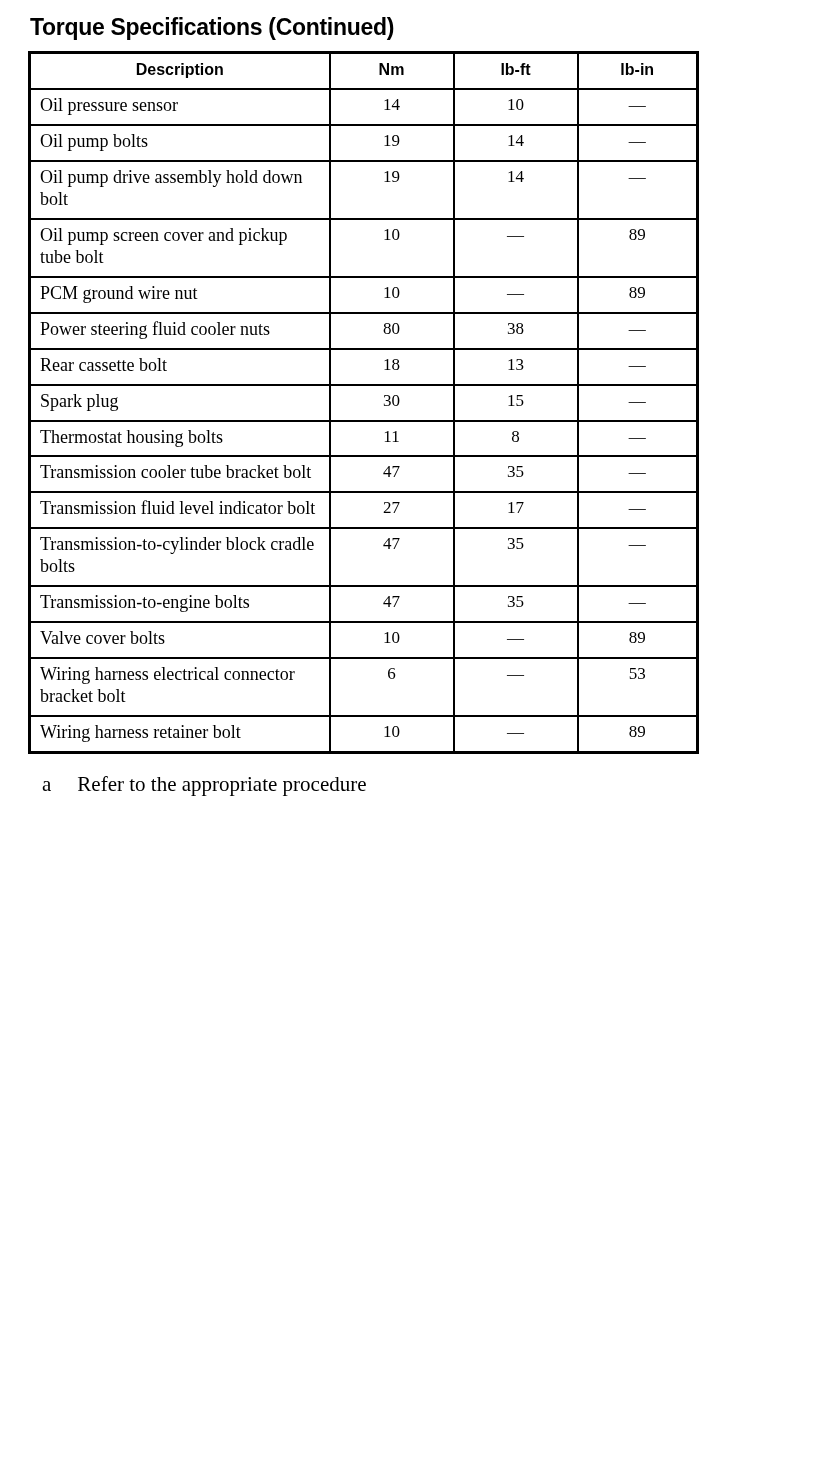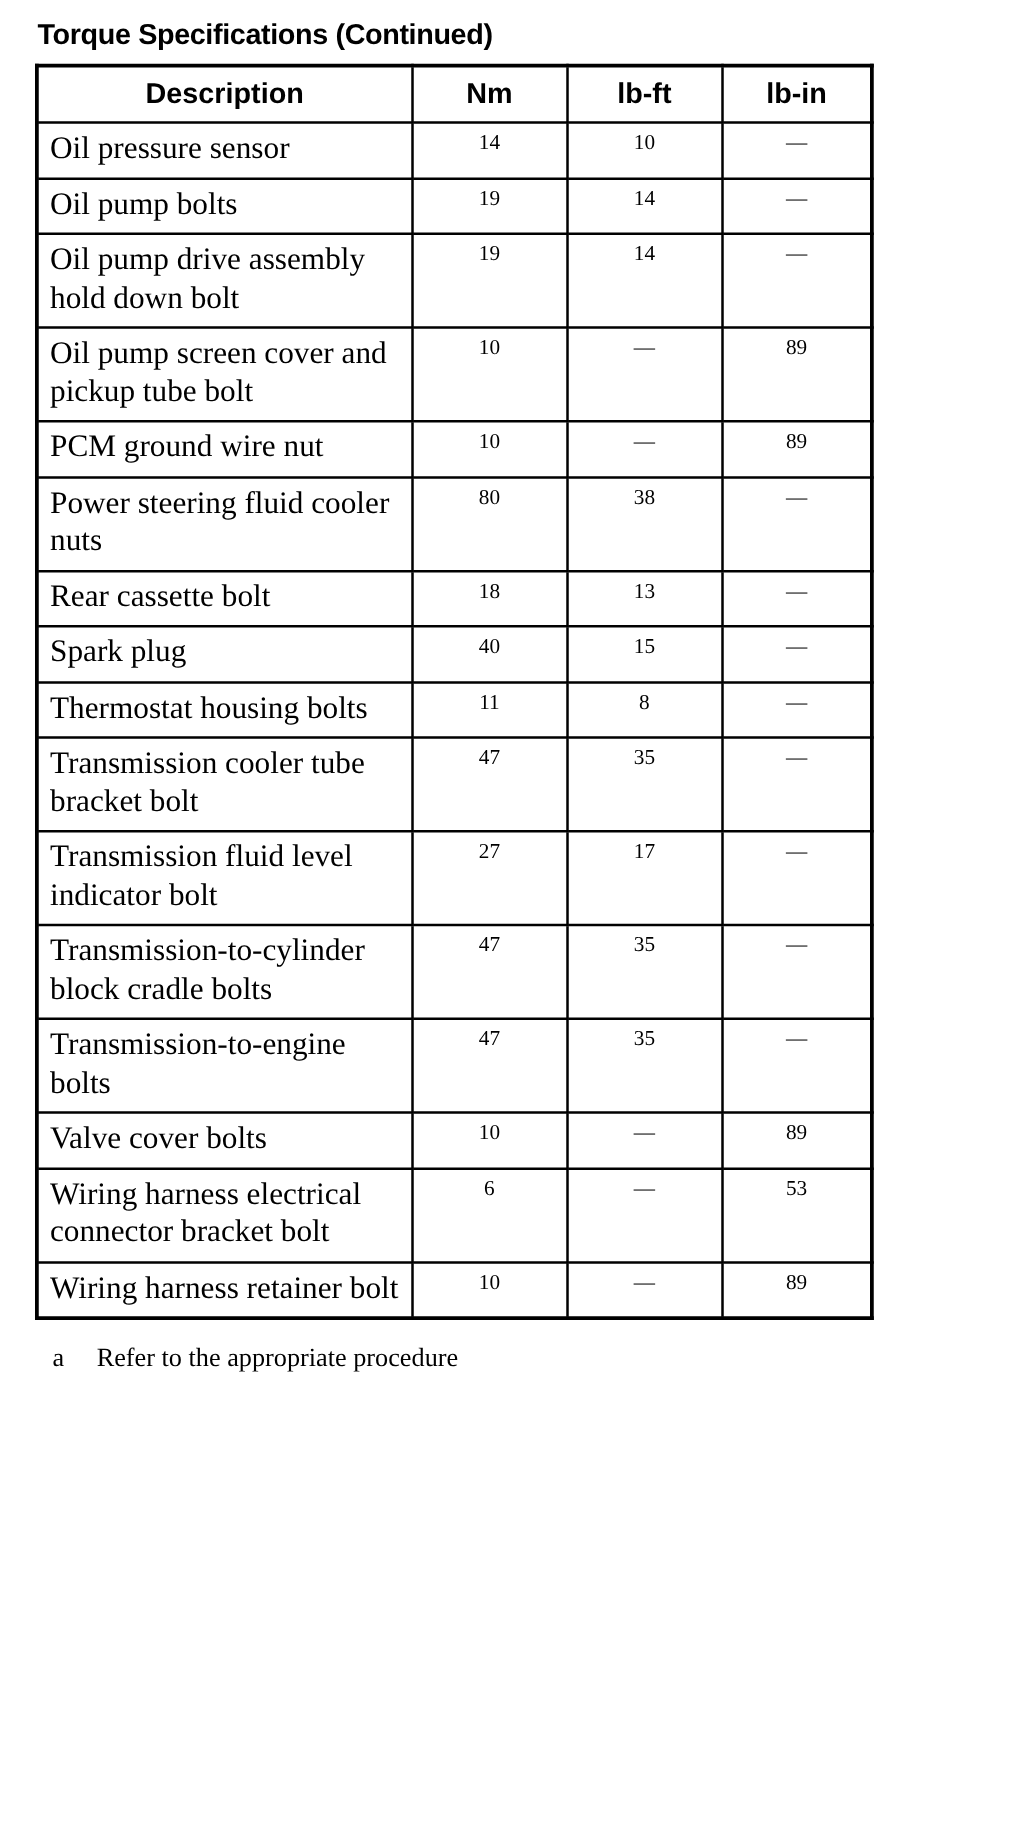--- a/index.html
+++ b/index.html
@@ -39,26 +39,26 @@
   table.spec col.c-lbin { width: 120px; }
 
   table.spec th, table.spec td {
     border: 2px solid #000;
     vertical-align: top;
     padding: 5px 8px 7px 8px;
   }
   table.spec thead th {
     font-family: "Liberation Sans", sans-serif;
     font-weight: bold;
-    font-size: 23px;
+    font-size: 16px;
     text-align: center;
     padding: 7px 4px 9px 4px;
   }
   table.spec td.desc {
-    font-size: 25px;
+    font-size: 18px;
     line-height: 1.22;
     text-align: left;
     padding-left: 9px;
   }
   table.spec td.val {
     font-size: 17px;
     text-align: center;
     line-height: 1.22;
   }
   .footnote {
@@ -131,21 +131,21 @@
           <td class="val">—</td>
         </tr>
         <tr>
           <td class="desc">Rear cassette bolt</td>
           <td class="val">18</td>
           <td class="val">13</td>
           <td class="val">—</td>
         </tr>
         <tr>
           <td class="desc">Spark plug</td>
-          <td class="val">40</td>
+          <td class="val">30</td>
           <td class="val">15</td>
           <td class="val">—</td>
         </tr>
         <tr>
           <td class="desc">Thermostat housing bolts</td>
           <td class="val">11</td>
           <td class="val">8</td>
           <td class="val">—</td>
         </tr>
         <tr>

